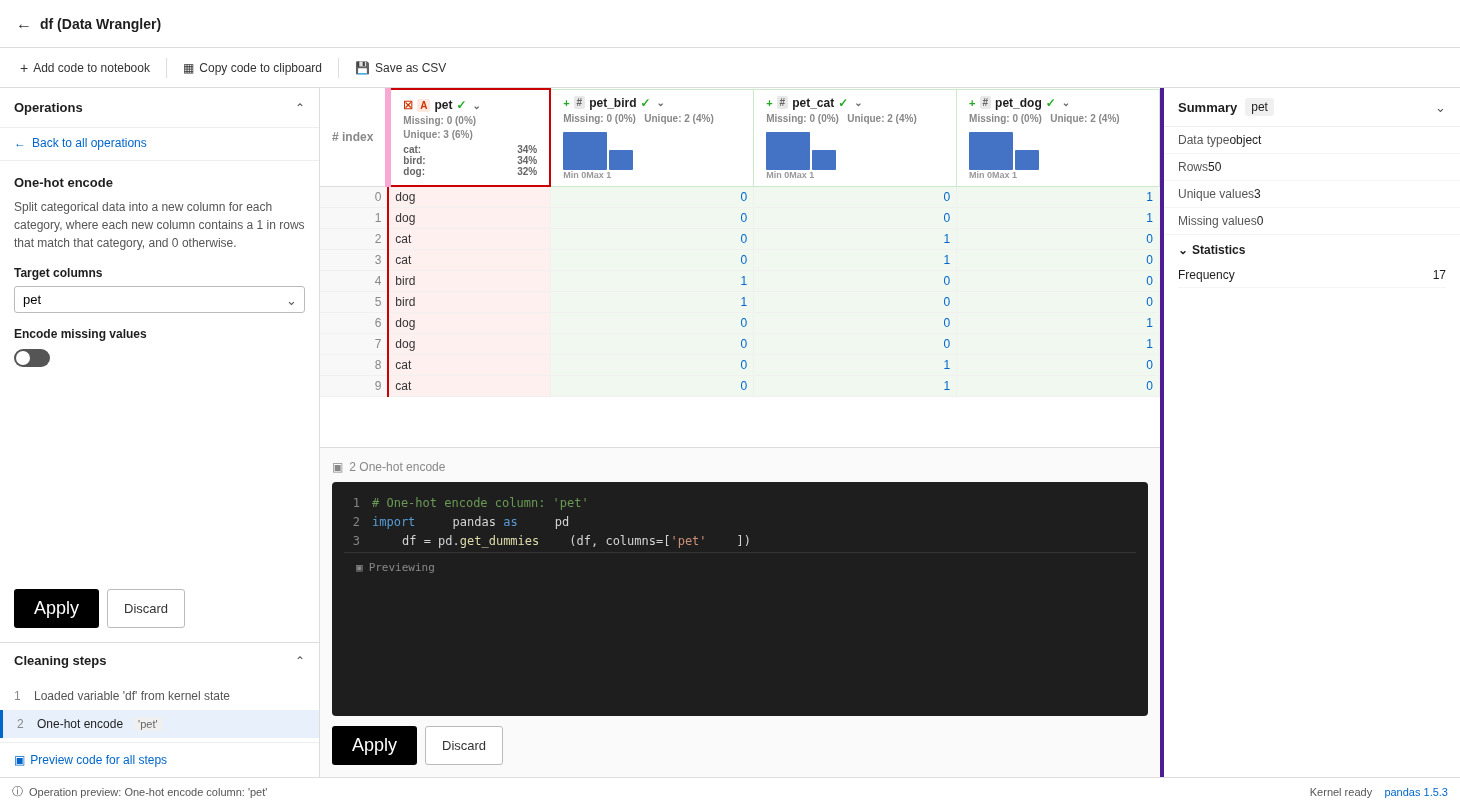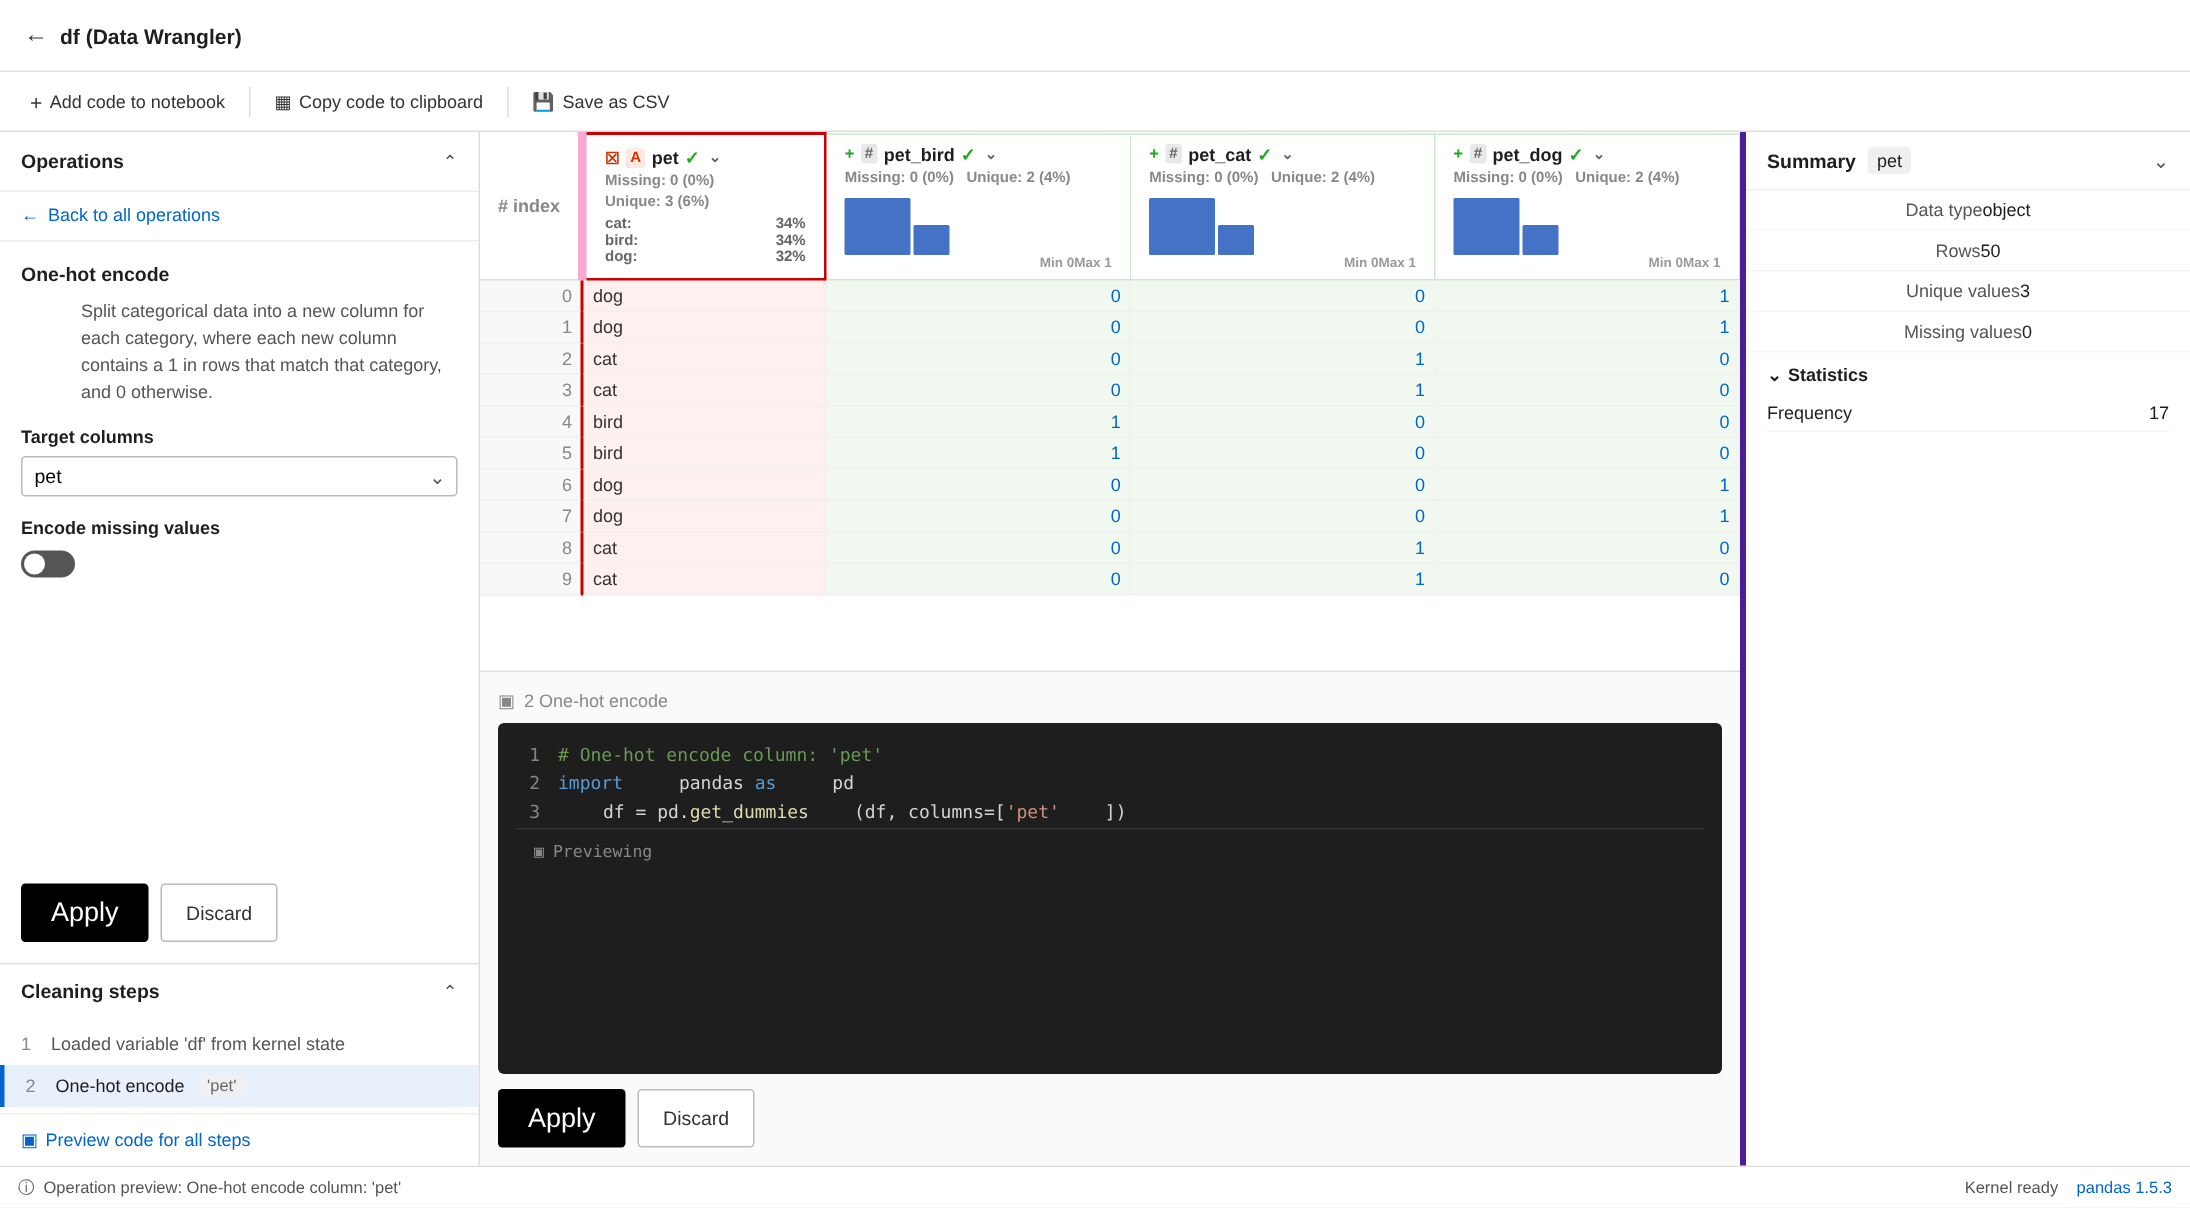--- a/index.html
+++ b/index.html
@@ -21,21 +21,21 @@
     
     .left-panel { width: 320px; min-width: 320px; background: #fff; border-right: 1px solid #ddd; display: flex; flex-direction: column; overflow: hidden; }
     .panel-header { padding: 12px 14px; display: flex; align-items: center; justify-content: space-between; border-bottom: 1px solid #eee; }
     .panel-title { font-size: 13px; font-weight: 600; }
     .collapse-btn { background: none; border: none; cursor: pointer; color: #555; font-size: 12px; }
 
     .back-link { padding: 8px 14px 10px; display: flex; align-items: center; gap: 6px; color: #0066cc; cursor: pointer; font-size: 12px; border-bottom: 1px solid #eee; }
 
     .op-section { padding: 14px; flex: 1; overflow-y: auto; }
     .op-title { font-size: 13px; font-weight: 600; margin-bottom: 8px; }
-    .op-desc { font-size: 12px; color: #555; line-height: 1.5; margin-bottom: 14px; margin-left: 40px; }
+    .op-desc { font-size: 12px; color: #555; line-height: 1.5; margin-bottom: 14px; }
     .field-label { font-size: 12px; font-weight: 600; margin-bottom: 6px; }
     .select-wrap { position: relative; margin-bottom: 14px; }
     .select-wrap select { width: 100%; padding: 5px 28px 5px 8px; border: 1px solid #bbb; border-radius: 3px; appearance: none; font-size: 13px; background: #fff; }
     .select-arrow { position: absolute; right: 8px; top: 50%; transform: translateY(-50%); pointer-events: none; color: #555; }
 
     .field-label2 { font-size: 12px; font-weight: 600; margin-bottom: 8px; }
     .toggle-wrap { display: flex; align-items: center; margin-bottom: 14px; }
     .toggle { width: 36px; height: 18px; background: #555; border-radius: 9px; position: relative; cursor: pointer; }
     .toggle-knob { width: 14px; height: 14px; background: #fff; border-radius: 50%; position: absolute; top: 2px; left: 2px; transition: left 0.2s; }
 
@@ -75,21 +75,21 @@
     .col-pet-header { background: #fff0f0; }
     .col-green { background: #f0f8f0; }
     .col-green-header { background: #f0f8f0; }
 
     .cell-num { text-align: right; color: #0066cc; }
     .cell-text { color: #333; }
 
     
     .mini-bars { display: flex; gap: 2px; align-items: flex-end; height: 40px; margin-top: 4px; }
     .mini-bar { background: #4472c4; border-radius: 1px; }
-    .bar-labels { display: flex; justify-content: flex-end; font-size: 9px; color: #999; }
+    .bar-labels { display: flex; justify-content: flex-start; font-size: 9px; color: #999; }
 
     
     .code-panel { flex: 1; display: flex; flex-direction: column; padding: 12px; overflow: hidden; }
     .code-op-title { font-size: 12px; color: #888; margin-bottom: 8px; display: flex; align-items: center; gap: 6px; }
     .code-box { background: #1e1e1e; border-radius: 4px; padding: 12px; flex: 1; overflow: auto; font-family: 'Consolas', 'Monaco', monospace; font-size: 12px; line-height: 1.6; color: #d4d4d4; }
     .code-line { display: flex; gap: 12px; }
     .line-num { color: #858585; min-width: 16px; text-align: right; user-select: none; }
     .code-comment { color: #6a9955; }
     .code-keyword { color: #569cd6; }
     .code-string { color: #ce9178; }
@@ -100,21 +100,21 @@
 
     .code-bottom-btns { display: flex; gap: 8px; padding-top: 10px; }
 
     
     .right-panel { width: 300px; min-width: 300px; background: #fff; border-left: 4px solid #4c1d95; overflow-y: auto; }
     .summary-header { padding: 10px 14px; display: flex; align-items: center; gap: 8px; border-bottom: 1px solid #eee; }
     .summary-title { font-size: 13px; font-weight: 600; }
     .summary-col-name { background: #f0f0f0; border-radius: 3px; padding: 2px 6px; font-size: 12px; font-weight: 500; }
     .summary-expand { margin-left: auto; cursor: pointer; color: #555; }
 
-    .summary-row { display: flex; justify-content: center; padding: 6px 14px; font-size: 12px; border-bottom: 1px solid #f5f5f5; }
+    .summary-row { display: flex; justify-content: flex-start; padding: 6px 14px; font-size: 12px; border-bottom: 1px solid #f5f5f5; }
     .summary-key { color: #555; }
     .summary-val { color: #1e1e1e; font-weight: 500; }
 
     .stats-section { padding: 8px 14px; }
     .stats-title { font-size: 12px; font-weight: 600; margin-bottom: 6px; display: flex; align-items: center; gap: 4px; cursor: pointer; }
     .stats-row { display: flex; justify-content: space-between; padding: 5px 0; font-size: 12px; border-bottom: 1px solid #f5f5f5; }
 
     
     .status-bar { height: 28px; background: #fff; border-top: 1px solid #ddd; display: flex; align-items: center; justify-content: space-between; padding: 0 12px; font-size: 11px; color: #555; }
     .status-left { display: flex; align-items: center; gap: 6px; }

